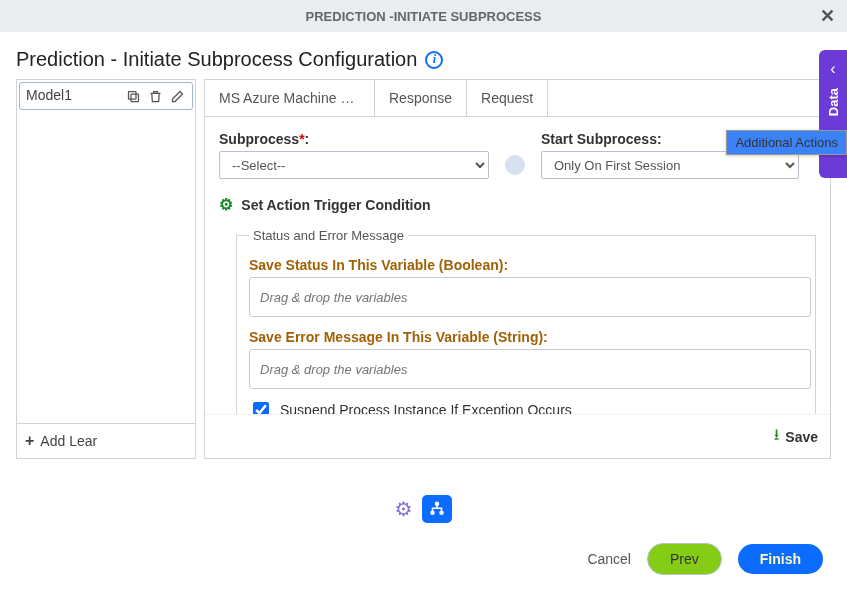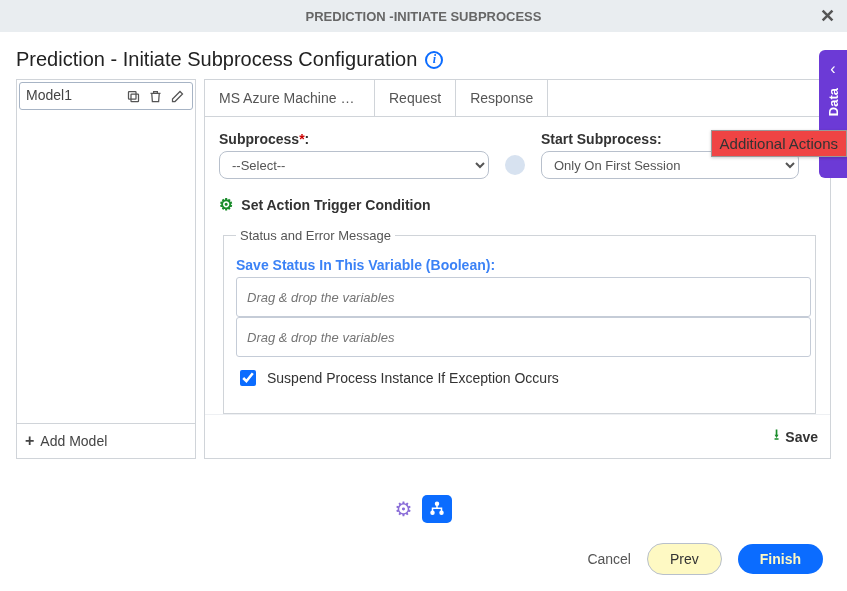--- a/index.html
+++ b/index.html
@@ -141,21 +141,21 @@
     align-items: flex-end;
   }
   .field { display: flex; flex-direction: column; gap: 4px; }
   .field.sub { width: 270px; }
   .field.start { width: 258px; }
   .label { font-size: 14px; color: #333; font-weight: bold; }
   .req { color: #c00; }
   select.input, .dropdown {
     height: 28px;
     border: 1px solid #b8c0cc;
-    border-radius: 8px;
+    border-radius: 2px;
     padding: 0 8px;
     background: #fff;
     color: #555;
     font-size: 13px;
     width: 100%;
   }
   .circle-icon {
     width: 20px; height: 20px;
     background: #d7e2f0;
     border-radius: 50%;
@@ -168,29 +168,29 @@
     margin-top: 16px;
     color: #333;
     font-weight: bold;
   }
   .gear-green {
     color: #1a8c2b;
     font-size: 16px;
   }
   fieldset.status {
     border: 1px solid #d0d4d9;
-    margin: 14px 0 0 4px;
+    margin: 14px 0 0 17px;
     padding: 10px 4px 14px 12px;
   }
   fieldset.status legend {
     font-size: 13px;
     color: #555;
     padding: 0 4px;
   }
-  .sub-label { font-size: 14px; color: #3b82f6; margin-bottom: 4px; margin-top: 4px; font-weight: bold;}
+  .sub-label { font-size: 14px; color: #a16207; margin-bottom: 4px; margin-top: 4px; font-weight: bold;}
   .textish {
     width: 100%;
     height: 40px;
     border: 1px solid #c5ccd7;
     border-radius: 3px;
     padding: 0 10px;
     font-size: 13px;
     font-style: italic;
     color: #888;
   }
@@ -237,24 +237,24 @@
   .sidebar-dock .vlabel {
     writing-mode: vertical-rl;
     transform: rotate(180deg);
     font-size: 13px;
     font-weight: bold;
   }
   .tooltip {
     position: absolute;
     right: 0;
     top: 130px;
-    background: #ef4444;
+    background: #3b82f6;
     border: 1px solid #999;
     padding: 4px 8px;
-    font-size: 15px;
+    font-size: 13px;
     box-shadow: 0 1px 3px rgba(0,0,0,0.2);
   }
   .footer {
     position: absolute;
     left: 0; right: 0;
     bottom: 0;
     padding: 14px 24px 16px 24px;
   }
   .footer-icons {
     display: flex;
@@ -287,21 +287,21 @@
   }
   .btn {
     padding: 7px 22px;
     border-radius: 18px;
     font-size: 14px;
     cursor: pointer;
   }
   .btn.outline {
     border: 1px solid #b8c0cc;
     color: #333;
-    background: #fef9c3;
+    background: #84cc16;
   }
   .btn.primary {
     border: none;
     background: #0b6cff;
     color: #fef9c3;
     font-weight: bold;
   }
 </style>
 </head>
 <body>
@@ -343,29 +343,29 @@
           </svg>
       </span>
       <span class="icon-btn">
         <svg width="15" height="15" viewBox="0 0 24 24" fill="none" stroke="#555" stroke-width="2">
             <path d="M4 20h4L20 8l-4-4L4 16v4z"></path>
           </svg>
       </span>
     </div>
     <div class="add-model">
       <span class="plus">+</span>
-      <span>Add Model</span>
+      <span>Add Lear</span>
     </div>
   </div>
 
   <div class="right-panel">
     <div class="tabs">
       <div class="tab"><span>MS Azure Machine Lear…</span></div>
+      <div class="tab"><span>Response</span></div>
       <div class="tab"><span>Request</span></div>
-      <div class="tab"><span>Response</span></div>
     </div>
 
     <div class="panel-body">
 
       <div class="row2">
         <div class="field sub">
           <div class="label">
             <span>Subprocess</span><span class="req">*</span>:
           </div>
           <select class="input">
@@ -385,20 +385,21 @@
         <span class="gear-green">⚙</span>
         <span>Set Action Trigger Condition</span>
       </div>
 
       <fieldset class="status">
         <legend>Status and Error Message</legend>
 
         <div class="sub-label">Save Status In This Variable (Boolean):</div>
         <input class="textish" placeholder="Drag &amp; drop the variables" style="">
 
+        <div class="sub-label" style="margin-top:12px;">Save Error Message In This Variable (String):</div>
         <input class="textish" placeholder="Drag &amp; drop the variables" style="">
 
         <div class="checkbox-row">
           <input type="checkbox" checked="" style="">
           <span>Suspend Process Instance If Exception Occurs</span>
         </div>
         <div class="checkbox-row">
           
           
         </div>

